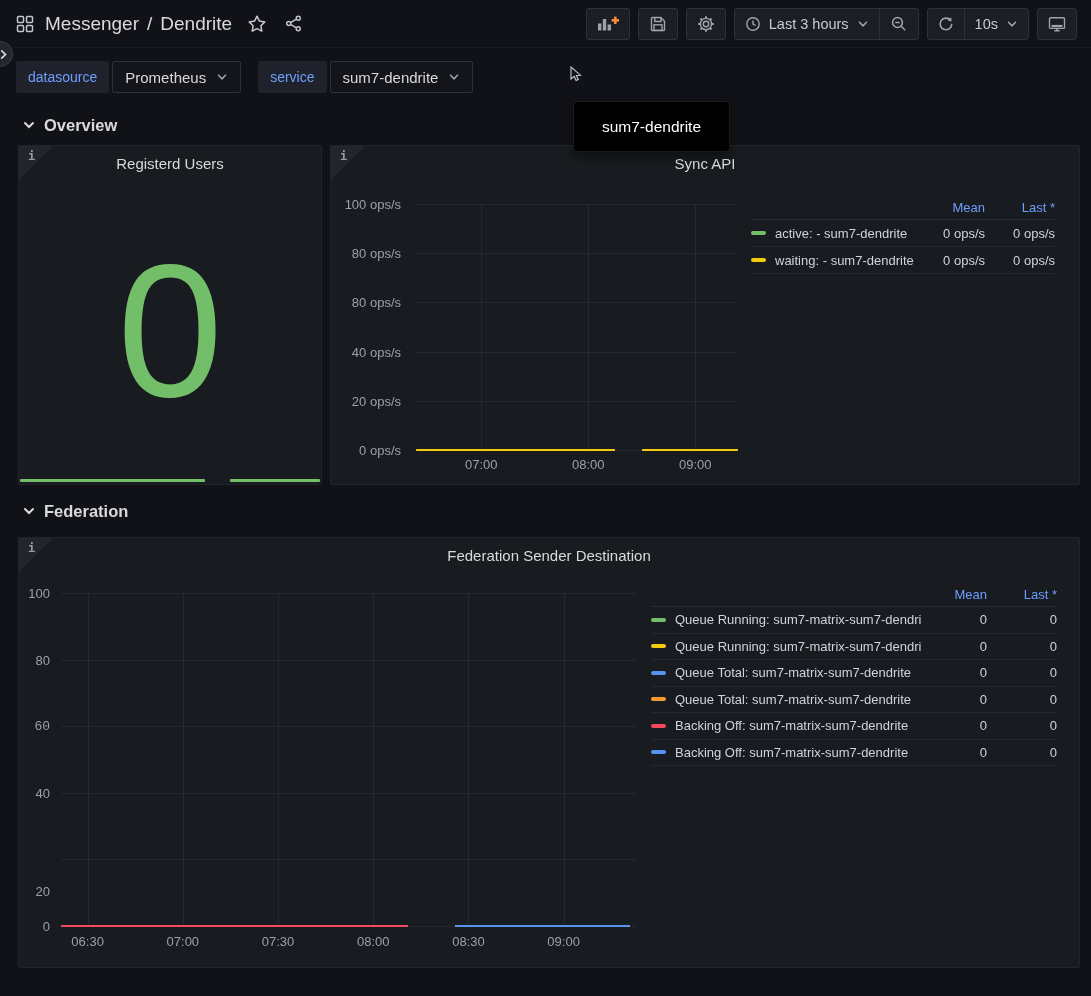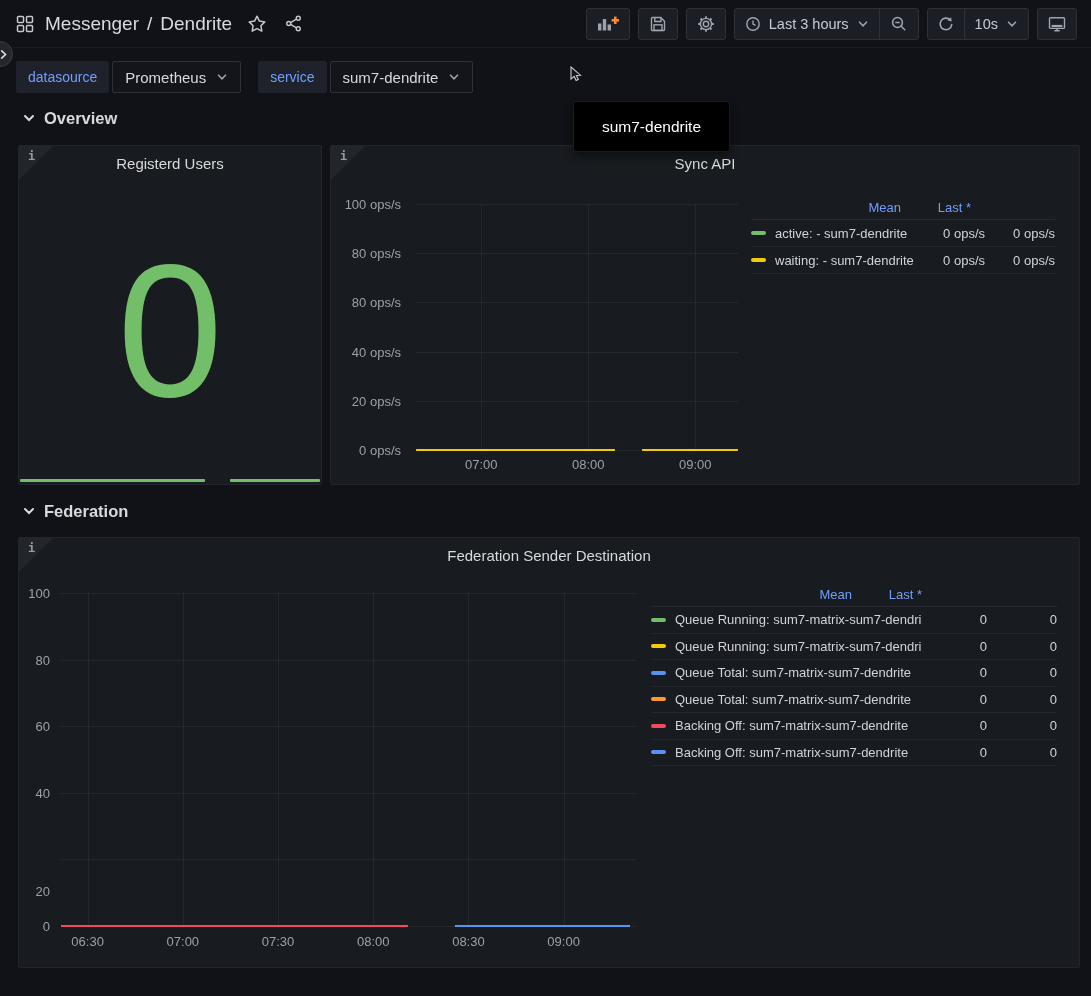--- a/index.html
+++ b/index.html
@@ -36,21 +36,21 @@
     border:1px solid #2e3138;border-radius:2px;color:#d8d9dd;font-size:15px;cursor:pointer;}
 
   
   .tooltip{position:absolute;left:573px;top:101px;width:157px;height:51px;background:#000;
     border:1px solid rgba(255,255,255,0.10);border-radius:4px;display:flex;align-items:center;
     justify-content:center;font-size:15.5px;color:#fff;z-index:20;box-shadow:0 4px 10px rgba(0,0,0,.45);}
 
   
   .section-header{position:absolute;left:22px;display:flex;align-items:center;gap:8px;
     font-size:16.5px;font-weight:700;color:#d8d9dd;height:24px;cursor:pointer;}
-  #sec-overview{top:106px;}
+  #sec-overview{top:113px;}
   #sec-federation{top:499px;align-items:center;}
 
   
   .panel{position:absolute;background:#181b1f;border:1px solid #22252b;border-radius:2px;}
   #panel-stat{left:18px;top:145px;width:304px;height:340px;}
   #panel-sync{left:330px;top:145px;width:750px;height:340px;}
   #panel-fed{left:18px;top:537px;width:1062px;height:431px;}
   .corner{position:absolute;top:0;left:0;width:0;height:0;border-top:34px solid #22252b;
     border-right:34px solid transparent;cursor:pointer;}
   .corner-i{position:absolute;top:3px;left:9px;font-family:"DejaVu Sans Mono",monospace;
@@ -75,21 +75,21 @@
   .gl-h{position:absolute;left:0;right:0;height:1px;background:rgba(204,204,220,0.07);}
   .gl-v{position:absolute;top:0;bottom:0;width:1px;background:rgba(204,204,220,0.07);}
   .ytick{position:absolute;right:6px;transform:translateY(-50%);font-size:13px;color:#9da0a8;white-space:nowrap;}
   .xtick{position:absolute;top:0;transform:translateX(-50%);font-size:13px;color:#9da0a8;white-space:nowrap;}
   .seg{position:absolute;height:2px;border-radius:1px;}
 
   
   .legend{position:absolute;font-size:13px;padding-right:8px;}
   #sync-legend{left:420px;top:50px;width:312px;}
   #fed-legend{left:632px;top:45px;width:414px;}
-  .legend-header{display:flex;justify-content:center;align-items:center;height:24px;
+  .legend-header{display:flex;justify-content:flex-end;align-items:center;height:24px;
     border-bottom:1px solid rgba(204,204,220,0.09);color:#6e9fff;font-weight:500;}
   .legend-row{display:flex;align-items:center;height:27px;border-bottom:1px solid rgba(204,204,220,0.07);
     color:#d2d3da;cursor:pointer;}
   #fed-legend .legend-row{height:26.5px;}
   .swatch{width:15px;height:4px;border-radius:2px;margin-right:9px;flex:none;}
   .lg-label{flex:1;white-space:nowrap;overflow:hidden;}
   .col-mean{width:66px;text-align:right;flex:none;}
   .col-last{width:70px;text-align:right;flex:none;}
 
   
@@ -317,21 +317,21 @@
 
   <section class="panel" id="panel-fed">
     <div class="corner"></div>
     <span class="corner-i">i</span>
     <div class="panel-title">Federation Sender Destination</div>
     <div id="fed-chart">
       <div class="y-labels">
           <div class="ytick" style="top: 100%;">0</div>
           <div class="ytick" style="top: 80%; margin-top: 32px;">20</div>
           <div class="ytick" style="top: 60%;">40</div>
-          <div class="ytick" style="top: 40%;">60</div>
+          <div class="ytick" style="top: 40%; font-family: Liberation Mono, monospace;">60</div>
           <div class="ytick" style="top: 20%;">80</div>
           <div class="ytick" style="top: 0%;">100</div>
         </div>
       <div class="plot">
           <div class="gl-h" style="top: 100%;"></div>
           <div class="gl-h" style="top: 80%;"></div>
           <div class="gl-h" style="top: 60%;"></div>
           <div class="gl-h" style="top: 40%;"></div>
           <div class="gl-h" style="top: 20%;"></div>
           <div class="gl-h" style="top: 0%;"></div>

